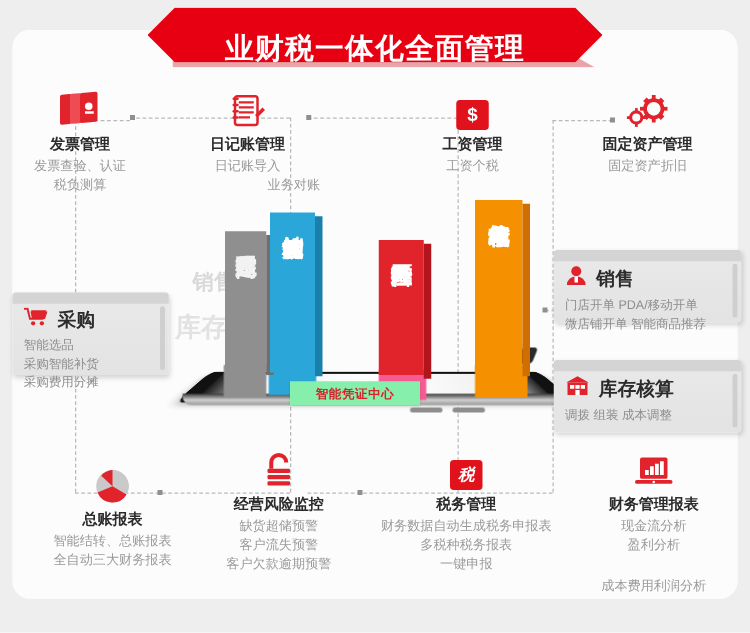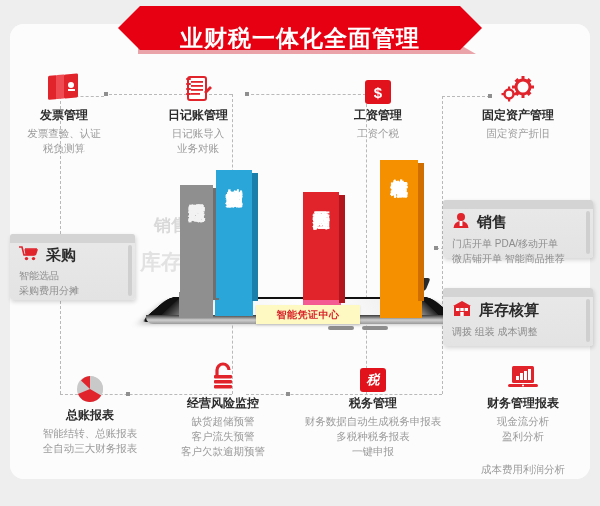--- a/index.html
+++ b/index.html
@@ -104,24 +104,23 @@
   }
   .pillar .side{position:absolute;right:-6px;top:3px;width:6px;height:100%;}
   .pillar .ch{
     font-size:17px;font-weight:bold;color:#fff;line-height:1.04;
     letter-spacing:0;
   }
   .pillar.grey .ch{color:#f2f2f2;}
 
   .voucher{
     position:absolute;left:232px;top:305px;width:104px;height:19px;
-    background:#fef9c3;z-index:22;
+    background:#86efac;z-index:22;
     display:flex;align-items:center;justify-content:center;
     box-shadow:0 1px 2px rgba(0,0,0,.12);
-    margin-left:24px;
   }
   .voucher span{font-size:10px;font-weight:bold;color:#d8232a;letter-spacing:.5px;}
 
   
   .wm{position:absolute;color:#d9d9d9;font-size:17px;font-weight:bold;z-index:12;}
   .wm.big{font-size:21px;color:#e2e2e2;}
 
   
   .badge{
     width:26px;height:24px;background:#e1121b;border-radius:3px;
@@ -249,21 +248,21 @@
             <rect x="4" y="6" width="5" height="2" rx="1"></rect>
             <rect x="4" y="11" width="5" height="2" rx="1"></rect>
             <rect x="4" y="16" width="5" height="2" rx="1"></rect>
             <rect x="4" y="21" width="5" height="2" rx="1"></rect>
           </g>
         <path d="M22 20 l6 -6 2 2 -6 6z" fill="#e1232c"></path>
       </svg>
     </div>
     <div class="ttl">日记账管理</div>
     <div class="sub">日记账导入</div>
-    <div class="sub" style="margin-top:0;">业务对账</div>
+    <div class="sub" style="margin-top:0;text-align:right;">业务对账</div>
   </div>
 
   <div class="node" style="left:320px;top:70px;width:116px;">
     <div class="ico">
       <div class="badge">$</div>
     </div>
     <div class="ttl">工资管理</div>
     <div class="sub">工资个税</div>
   </div>
 
@@ -368,20 +367,21 @@
           <svg width="20" height="15" viewBox="0 0 20 15">
             <path d="M0 1 h3 l2 8 h10 l2 -6 H6" fill="none" stroke="#e1232c" stroke-width="1.6"></path>
             <path d="M5.4 3.2 H19 l-2 6 H6.6 z" fill="#e1232c"></path>
             <circle cx="7.5" cy="12.6" r="1.7" fill="#e1232c"></circle>
             <circle cx="14.5" cy="12.6" r="1.7" fill="#e1232c"></circle>
           </svg>
         </span>
         <span class="t">采购</span>
       </div>
       <div class="ln">智能选品</div>
+      <div class="ln">采购智能补货</div>
       <div class="ln">采购费用分摊</div>
     </div>
   </div>
 
   <div class="panel" style="left:443px;top:200px;width:150px;height:58px;">
     <div class="cap"></div>
     <div class="bar"></div>
     <div class="inner">
       <div class="hd">
         <span>

